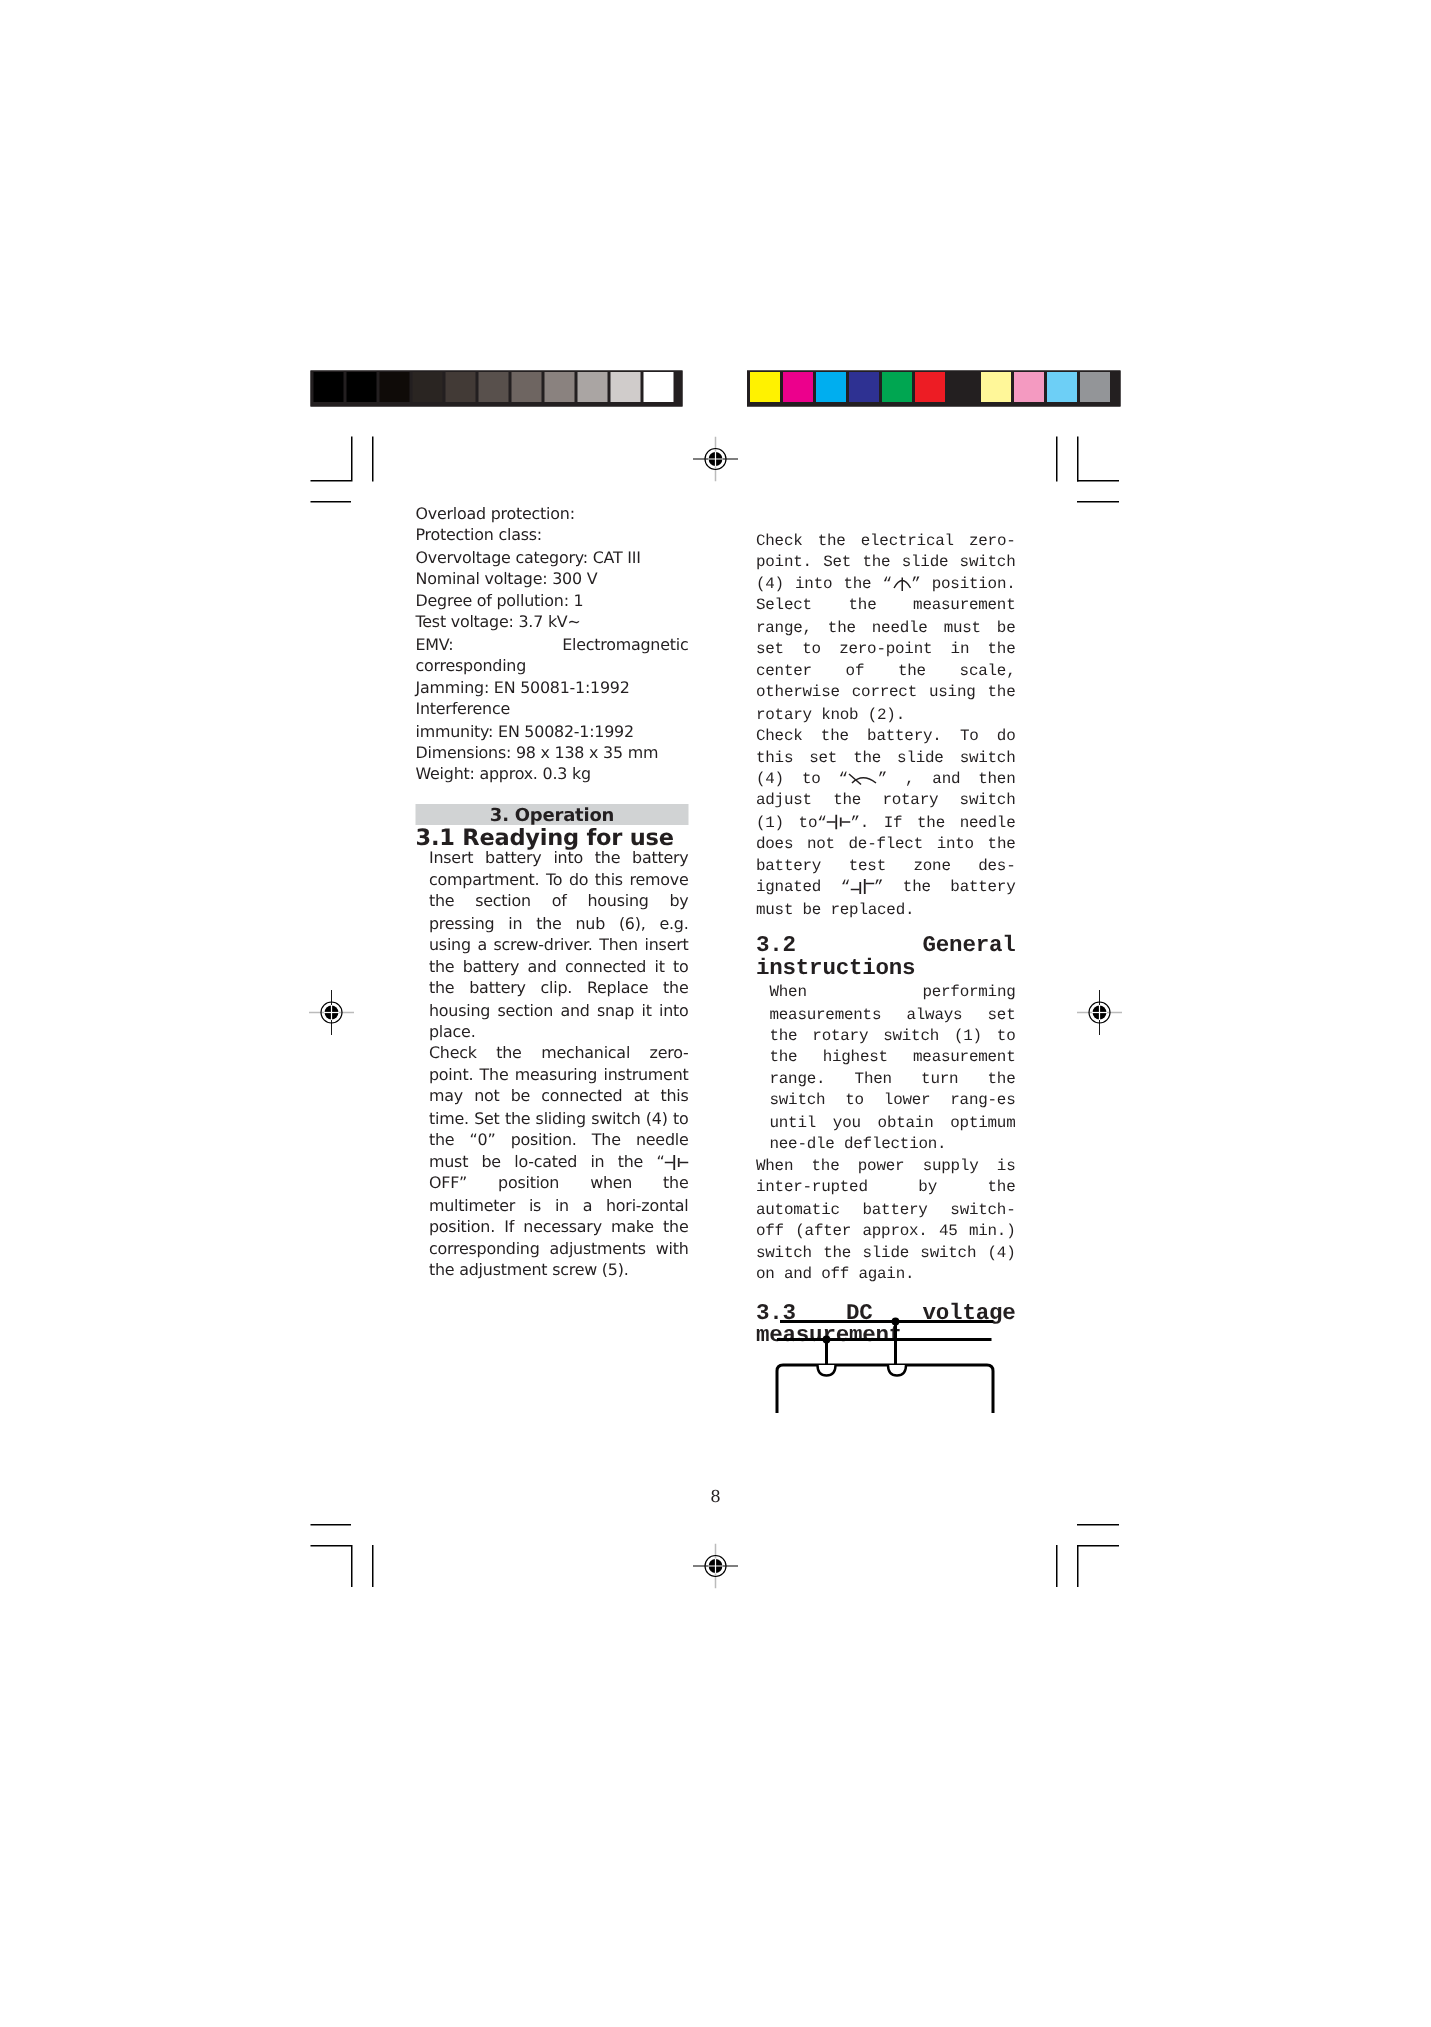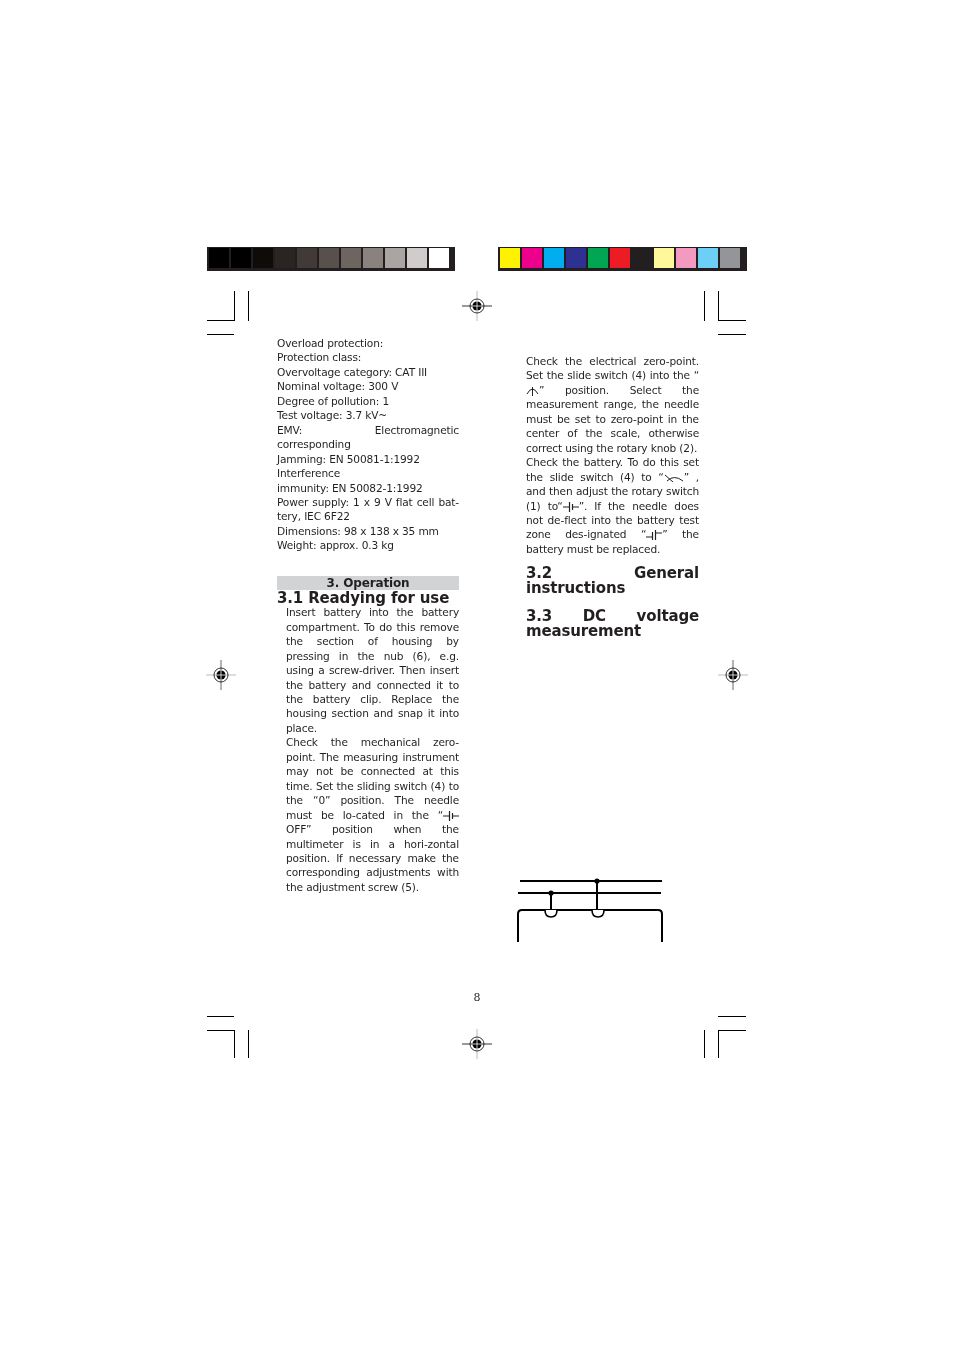--- a/index.html
+++ b/index.html
@@ -120,56 +120,57 @@
       <p>Overload protection:</p>
       <p>Protection class:</p>
       <p>Overvoltage category: CAT III</p>
       <p>Nominal voltage: 300 V</p>
       <p>Degree of pollution: 1</p>
       <p>Test voltage: 3.7 kV~</p>
       <p>EMV: Electromagnetic  corresponding</p>
       <p>Jamming:  EN 50081-1:1992</p>
       <p>Interference</p>
       <p>immunity: EN 50082-1:1992</p>
-      <p>Power supply: 1 x 9 V flat cell bat-tery, IEC 6F22</p>
       <p>Dimensions: 98 x 138 x 35 mm</p>
       <p>Weight:  approx. 0.3 kg</p>
     </div>
-  <div class="section-bar" style="margin-top:23px;">3. Operation</div>
+  <div class="section-bar" style="margin-top:12px;">3. Operation</div>
   <p class="h2">3.1 Readying for use</p>
   <p class="indent">Insert battery into the battery compartment. To do this remove the section of housing by pressing in the nub (6), e.g. using a screw-driver. Then insert the battery and connected it to the battery clip. Replace the housing section and snap it into place.</p>
   <p class="indent"><span>Check the mechanical zero-point. The measuring instrument may not be connected at this time. Set the sliding switch (4) to the “0” position. The needle must be lo-cated in the “</span><svg class="sym" width="16" height="10" viewBox="0 0 16 10">
         <line x1="0" y1="5" x2="6" y2="5" stroke="#231f20" stroke-width="1"></line>
         <line x1="6.5" y1="0" x2="6.5" y2="10" stroke="#231f20" stroke-width="1.2"></line>
         <line x1="9.5" y1="2" x2="9.5" y2="8" stroke="#231f20" stroke-width="1.2"></line>
         <line x1="10" y1="5" x2="16" y2="5" stroke="#231f20" stroke-width="1"></line>
       </svg><span> OFF” position when the multimeter is in a hori-zontal position. If necessary make the corresponding adjustments with the adjustment screw (5).</span></p>
 </div>
 
-<div class="col" style="left:526px; top:354px; width:173px;">
+<div class="col" style="left:504px; top:354px; width:173px;font-family:Liberation Mono, monospace;">
   <p><span>Check the electrical zero-point. Set the slide switch (4) into the “</span><svg class="sym" width="13" height="11" viewBox="0 0 13 11">
         <path d="M1 9 Q6.5 -1 12 9" fill="none" stroke="#231f20" stroke-width="1"></path>
         <line x1="6.5" y1="2" x2="6.5" y2="11" stroke="#231f20" stroke-width="1"></line>
       </svg><span>” position. Select the measurement range, the needle must be set to zero-point in the center of the scale, otherwise correct using the rotary knob (2).</span></p>
   <p><span>Check the battery. To do this set the slide switch (4) to “</span><svg class="sym" width="20" height="10" viewBox="0 0 20 10">
         <line x1="1" y1="2" x2="9" y2="9" stroke="#231f20" stroke-width="1"></line>
         <path d="M3 8 Q10 1 19 8" fill="none" stroke="#231f20" stroke-width="1"></path>
       </svg><span>” , and then adjust the rotary switch (1) to“</span><svg class="sym" width="16" height="10" viewBox="0 0 16 10">
         <line x1="0" y1="5" x2="6" y2="5" stroke="#231f20" stroke-width="1"></line>
         <line x1="6.5" y1="0" x2="6.5" y2="10" stroke="#231f20" stroke-width="1.2"></line>
         <line x1="9.5" y1="2" x2="9.5" y2="8" stroke="#231f20" stroke-width="1.2"></line>
         <line x1="10" y1="5" x2="16" y2="5" stroke="#231f20" stroke-width="1"></line>
       </svg><span>”. If the needle does not de-flect into the battery test zone des-ignated “</span><svg class="sym" width="16" height="10" viewBox="0 0 16 10">
         <line x1="0" y1="7" x2="6" y2="7" stroke="#231f20" stroke-width="1"></line>
         <line x1="6.5" y1="2" x2="6.5" y2="10" stroke="#231f20" stroke-width="1.2"></line>
         <line x1="9.5" y1="0" x2="9.5" y2="10" stroke="#231f20" stroke-width="1.2"></line>
         <line x1="10" y1="3" x2="16" y2="3" stroke="#231f20" stroke-width="1"></line>
       </svg><span>” the battery must be replaced.</span></p>
   <div class="gap" style="height:10px;"></div>
   <p class="h2" style="margin-bottom:2px;">3.2 General instructions</p>
+  <p class="indent">When performing measurements always set the rotary switch (1) to the highest measurement range. Then turn the switch to lower rang-es until you obtain optimum nee-dle deflection.</p>
+  <p>When the power supply is inter-rupted by the automatic battery switch-off (after approx. 45 min.) switch the slide switch (4) on and off again.</p>
   <div class="gap" style="height:12px;"></div>
   <p class="h2">3.3 DC voltage measurement</p>
 </div>
 
 <svg class="abs" style="left:510px; top:874px;" width="160" height="72" viewBox="0 0 160 72">
   <line x1="10" y1="7" x2="152" y2="7" stroke="#000" stroke-width="2"></line>
   <line x1="8" y1="19" x2="151" y2="19" stroke="#000" stroke-width="2"></line>
   <circle cx="87" cy="7" r="2.6" fill="#000"></circle>
   <circle cx="41" cy="19" r="2.6" fill="#000"></circle>
   <line x1="87" y1="7" x2="87" y2="36" stroke="#000" stroke-width="2"></line>

